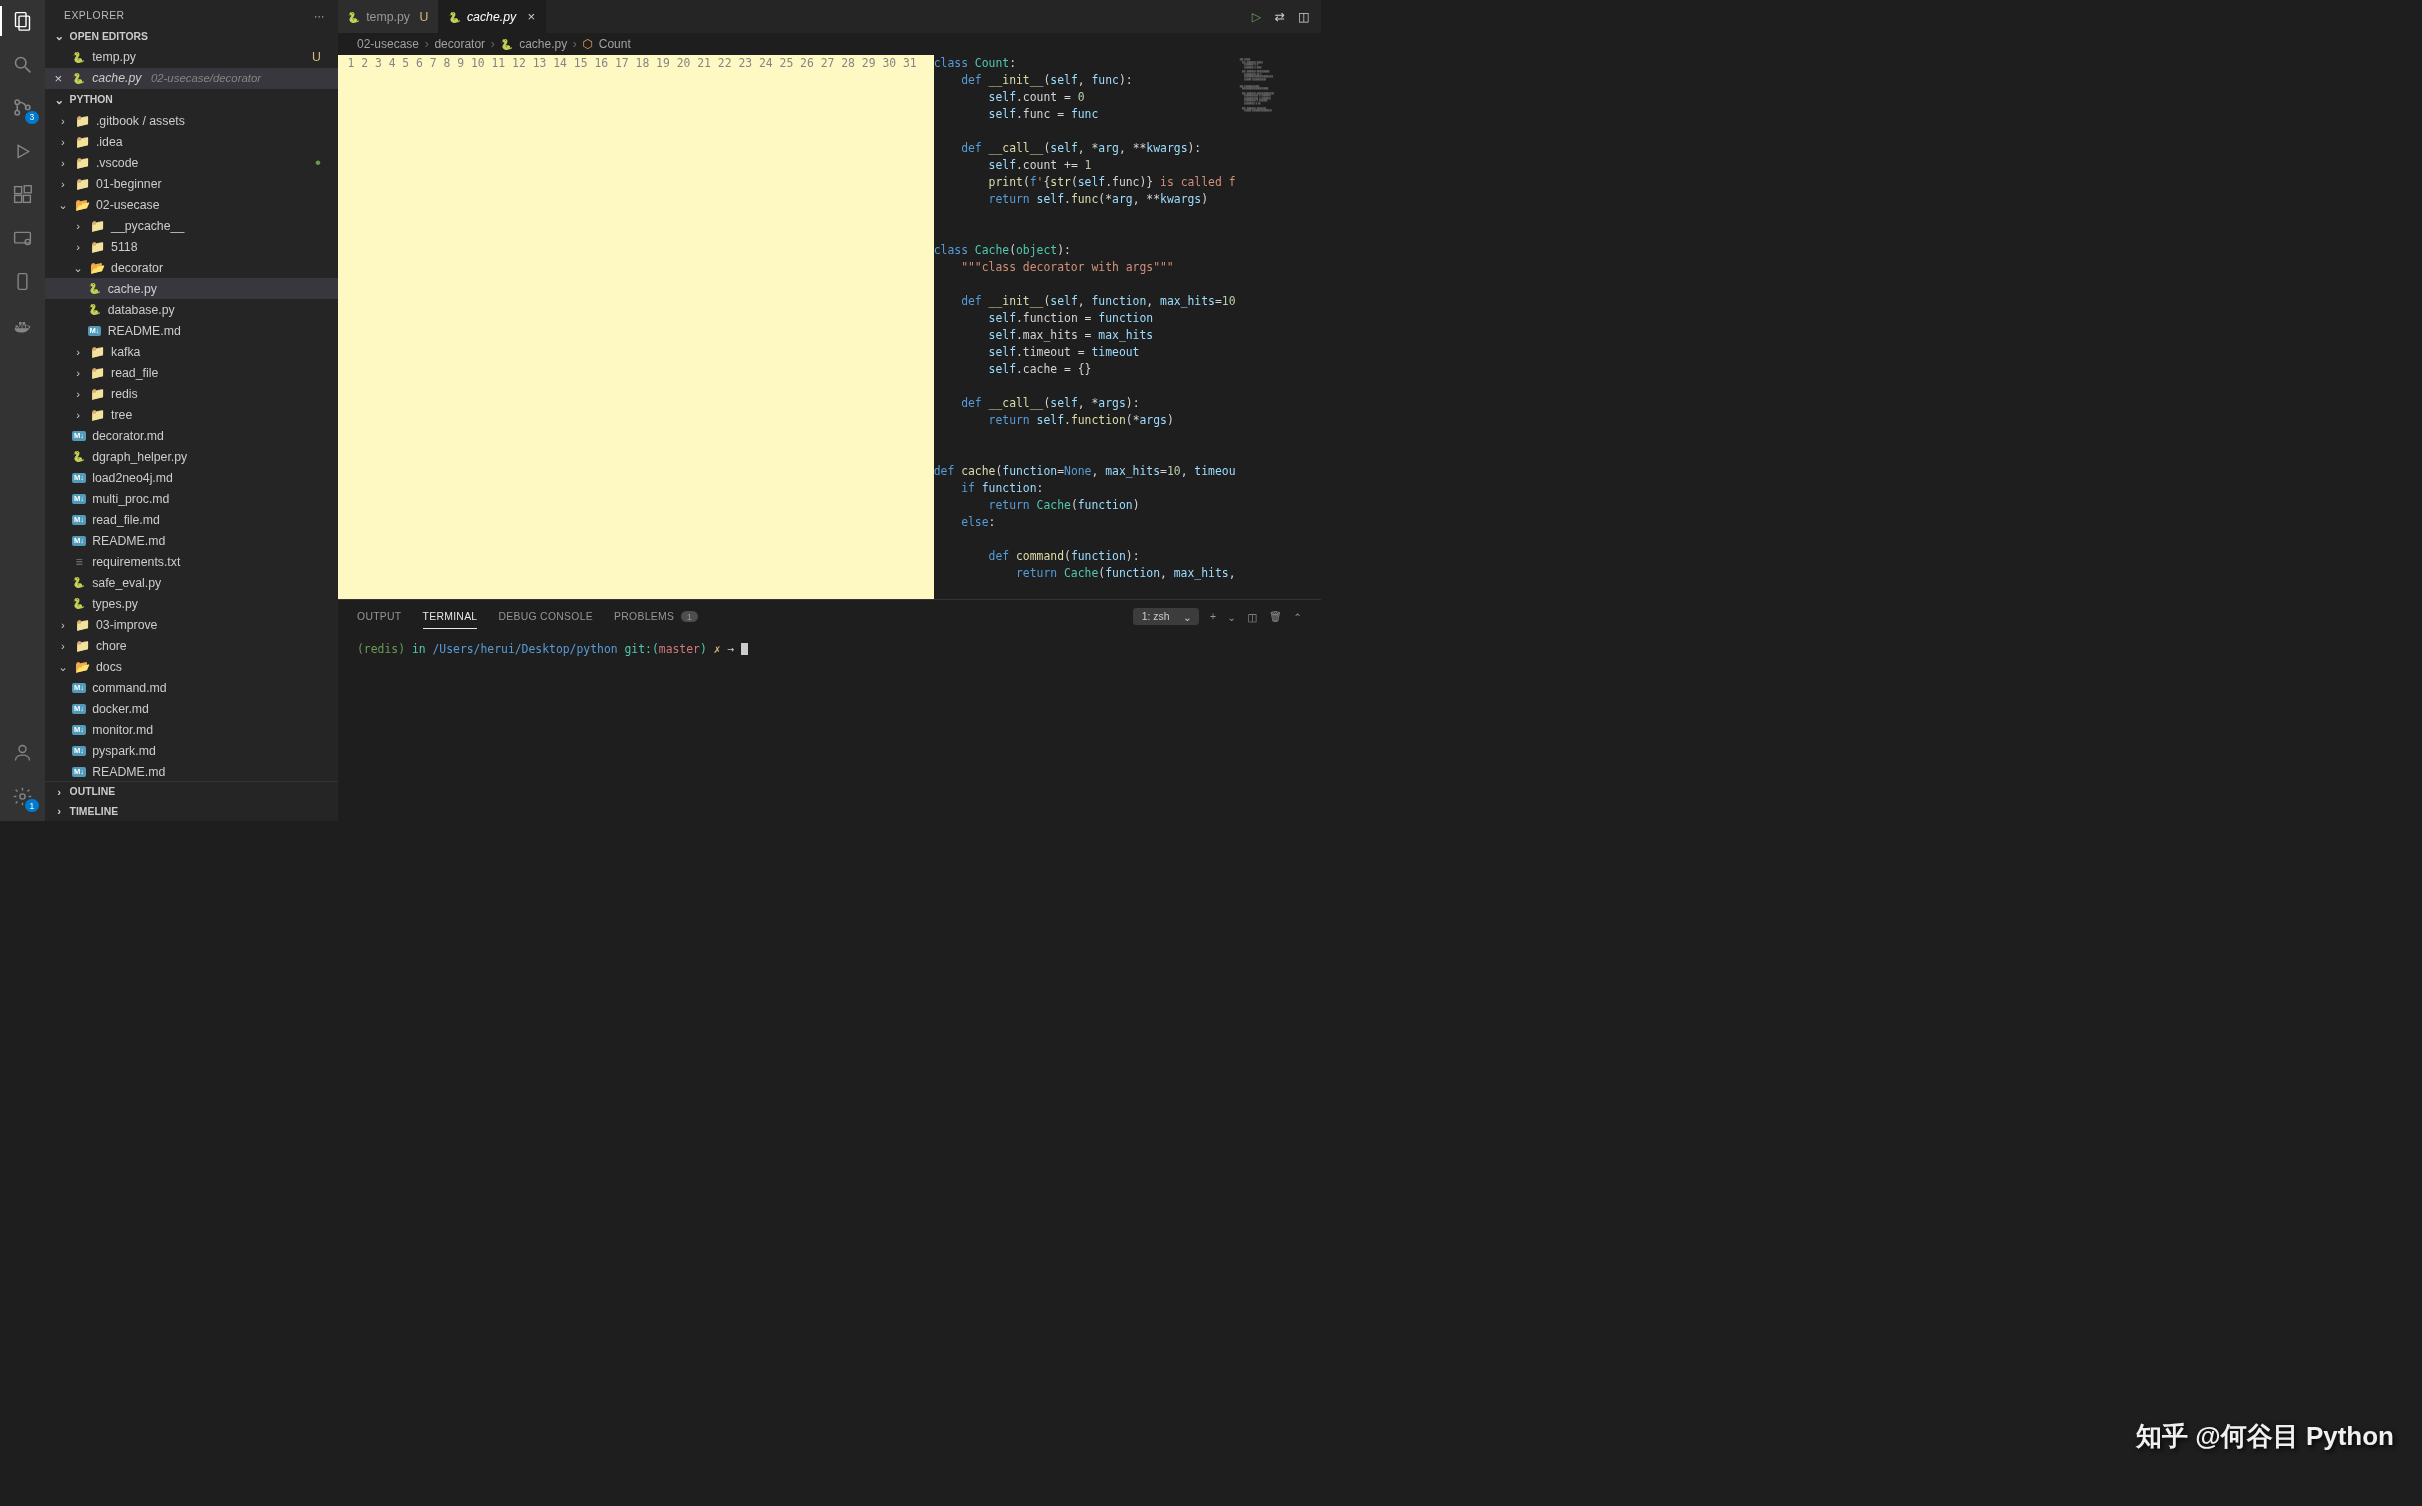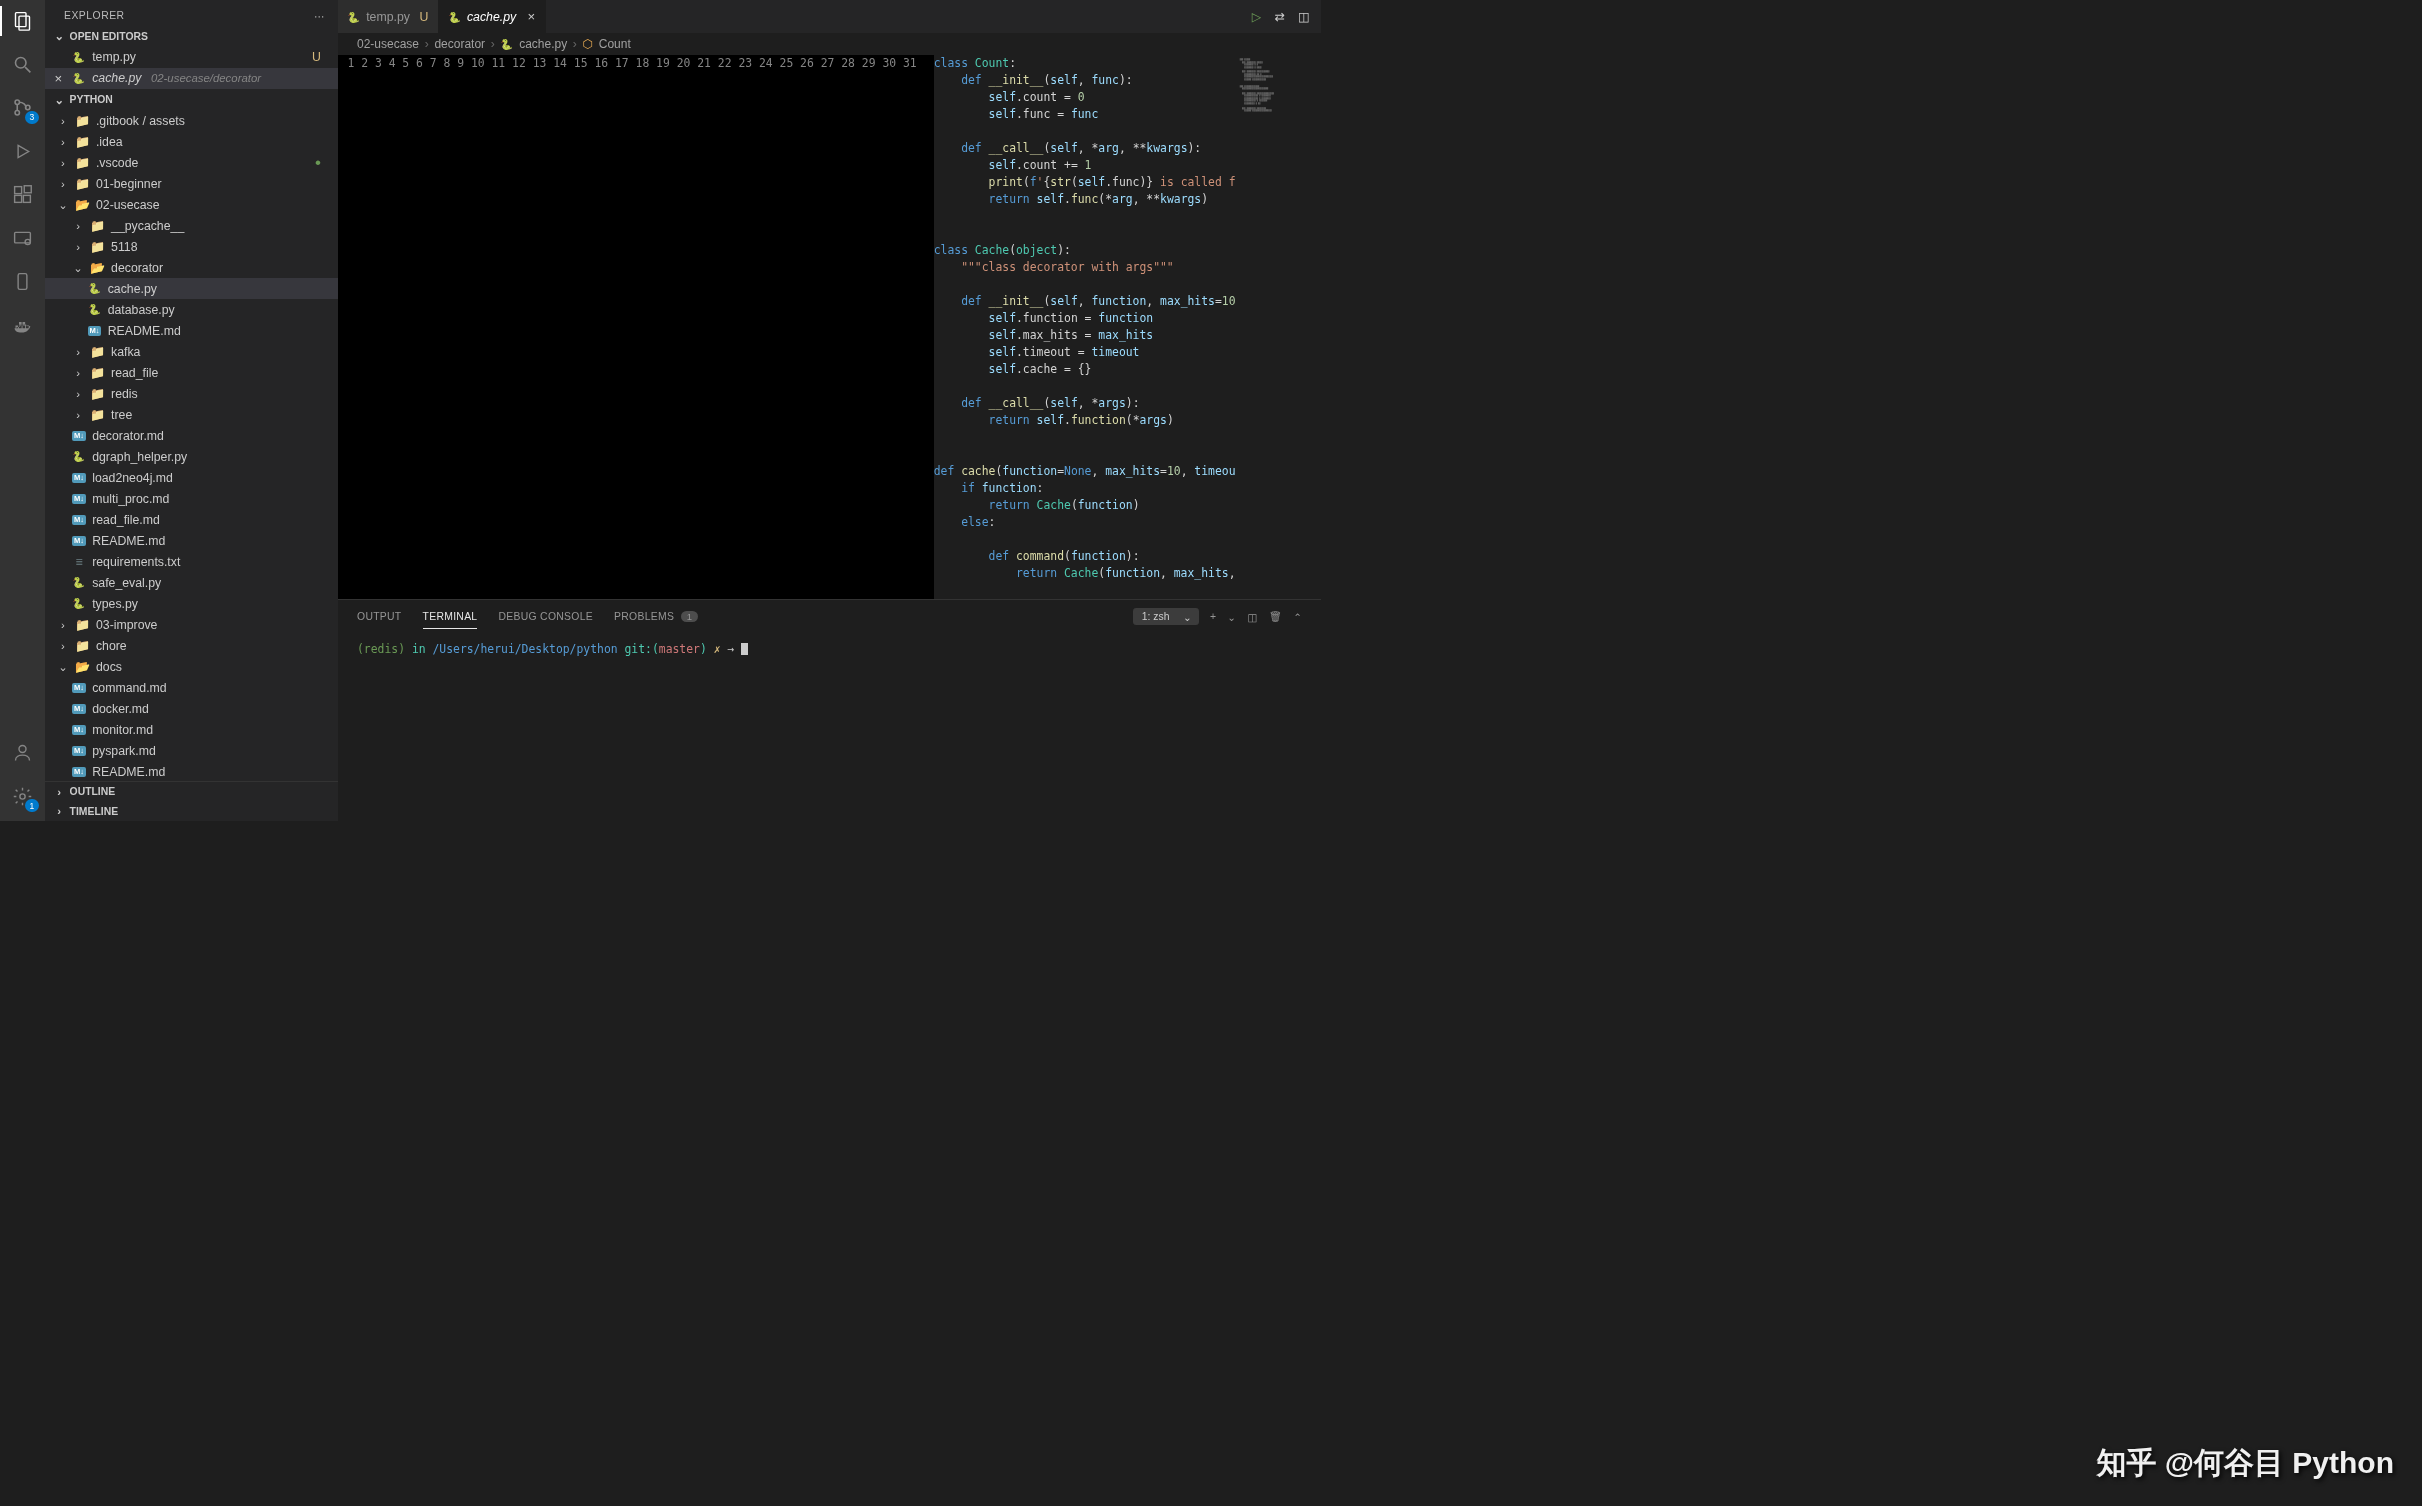--- a/index.html
+++ b/index.html
@@ -62,21 +62,21 @@
 .tabs-row { display:flex; align-items:center; background:#252526; height:33px;}
 .tab { display:flex; align-items:center; gap:5.7px; padding:0 9.5px; height:33px; background:#2d2d2d; color:#969696; cursor:pointer; font-size:12.3px; border-right:0.9px solid #1e1e1e;}
 .tab.active { background:#1e1e1e; color:#ffffff;}
 .tab .tab-mod { color:#d7ba7d; margin-left:3.8px;}
 .tab .x { margin-left:5.7px; color:#cccccc; font-size:13.2px;}
 .tabs-spacer { flex:1;}
 .tab-actions { display:flex; gap:13.2px; padding:0 11.4px; color:#cccccc;}
 .breadcrumb { display:flex; align-items:center; gap:5.7px; padding:3.8px 19px; font-size:12px; color:#a0a0a0;}
 .breadcrumb .sep { color:#666;}
 .editor-body { flex:1; display:flex; overflow:hidden; position:relative;}
-.gutter { background:#000000; color:#858585; text-align:right; padding:0 17px 0 9.5px; font-family:Menlo,Consolas,monospace; font-size:11.4px; line-height:17px; user-select:none;}
+.gutter { background:#fef9c3; color:#858585; text-align:right; padding:0 17px 0 9.5px; font-family:Menlo,Consolas,monospace; font-size:11.4px; line-height:17px; user-select:none;}
 .code { flex:1; font-family:Menlo,Consolas,monospace; font-size:11.4px; line-height:17px; white-space:pre; color:#d4d4d4; overflow:hidden;}
 .minimap { width:85px; background:#1e1e1e; opacity:0.6; font-size:1.9px; line-height:2.4px; white-space:pre; font-family:monospace; padding:3.8px; color:#888;}
 .kw { color:#569cd6;}
 .fn { color:#dcdcaa;}
 .cls { color:#4ec9b0;}
 .prm { color:#9cdcfe;}
 .str { color:#ce9178;}
 .num { color:#b5cea8;}
 .self { color:#9cdcfe;}
 .op { color:#d4d4d4;}
@@ -89,21 +89,21 @@
 .ptab .badge2 { background:#4d4d4d; border-radius:7.6px; padding:0 5.7px; font-size:9.5px; margin-left:3.8px;}
 .panel-tabs .spacer { flex:1;}
 .term-select { background:#3c3c3c; border:0.9px solid #3c3c3c; color:#ccc; font-size:10.4px; padding:1.9px 28px 1.9px 7.6px; border-radius:2.8px; position:relative;text-align:right;}
 .panel-actions { display:flex; gap:11.4px; align-items:center;}
 .term-body { flex:1; padding:7.6px 19px; font-family:Menlo,Consolas,monospace; font-size:11.4px; line-height:16px;}
 .t-green { color:#6a9955;}
 .t-cyan { color:#4ec9b0;}
 .t-blue { color:#569cd6;}
 .t-red { color:#ce7878;}
 .t-yellow { color:#d7ba7d;}
-.watermark { position:fixed; right:28px; bottom:22px; color:#f0f0f0; font-size:30px; font-weight:600; text-shadow:1.9px 1.9px 5.7px rgba(0,0,0,0.9);}
+.watermark { position:fixed; right:28px; bottom:52px; color:#f0f0f0; font-size:26px; font-weight:600; text-shadow:1.9px 1.9px 5.7px rgba(0,0,0,0.9);}
 .bottom-sections { border-top:0.9px solid #333;}
 .svg-ic { width:21px; height:21px;}
 </style>
 </head>
 <body>
 
 <div class="activity-bar">
   <div class="top-icons">
     <div class="ab-icon active">
       <svg class="svg-ic" viewBox="0 0 24 24" fill="none" stroke="currentColor" stroke-width="1.6">

